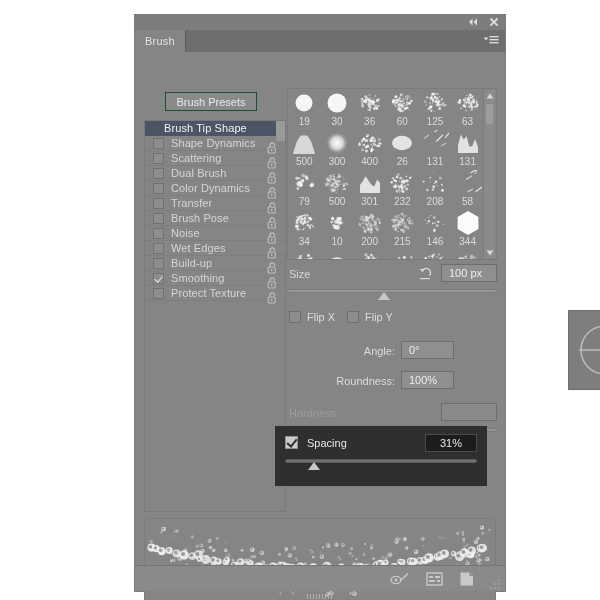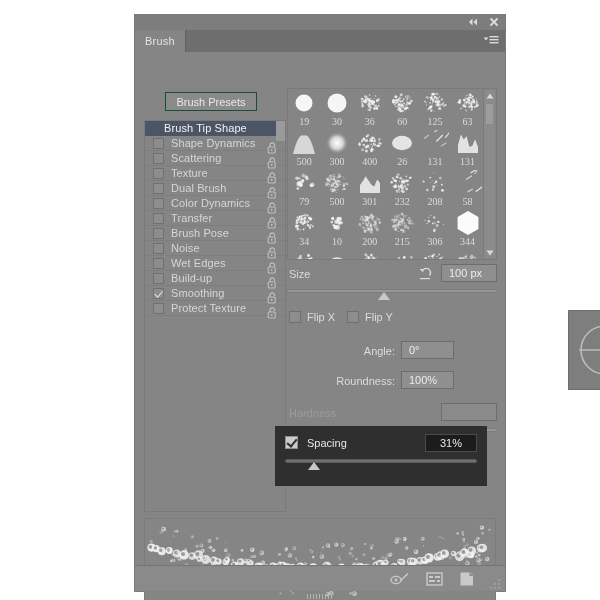--- a/index.html
+++ b/index.html
@@ -173,21 +173,20 @@
     border: 1px solid #7a7a7a;
     box-sizing: border-box;
     overflow: hidden;
   }
   .bg-inner {
     position: absolute;
     left: 0; top: 0;
     width: 196px;
     display: flex;
     flex-wrap: wrap;
-    font-family: Liberation Serif, serif;
   }
   .bcell {
     width: 32.66px;
     height: 40px;
     display: flex;
     flex-direction: column;
     align-items: center;
     justify-content: flex-start;
     cursor: pointer;
     padding-top: 1px;
@@ -521,29 +520,20 @@
             <span class="opt-label">Shape Dynamics</span>
             <span class="opt-lock"><svg width="11" height="12" viewBox="0 0 11 12">
                 <path d="M3 5 L3 3.2 A2.3 2.3 0 0 1 7.6 3.2 L7.6 4" stroke="#c0c0c0" stroke-width="1.2" fill="none"></path>
                 <rect x="1.2" y="5" width="7" height="6" rx="1" stroke="#c0c0c0" stroke-width="1.1" fill="none"></rect>
                 <circle cx="4.7" cy="8" r="1" fill="#c0c0c0"></circle>
               </svg></span>
           </div>
           <div class="opt-row">
             <span class="opt-check"></span>
             <span class="opt-label">Scattering</span>
-            <span class="opt-lock"><svg width="11" height="12" viewBox="0 0 11 12">
-                <path d="M3 5 L3 3.2 A2.3 2.3 0 0 1 7.6 3.2 L7.6 4" stroke="#c0c0c0" stroke-width="1.2" fill="none"></path>
-                <rect x="1.2" y="5" width="7" height="6" rx="1" stroke="#c0c0c0" stroke-width="1.1" fill="none"></rect>
-                <circle cx="4.7" cy="8" r="1" fill="#c0c0c0"></circle>
-              </svg></span>
-          </div>
-          <div class="opt-row">
-            <span class="opt-check"></span>
-            <span class="opt-label">Texture</span>
             <span class="opt-lock"><svg width="11" height="12" viewBox="0 0 11 12">
                 <path d="M3 5 L3 3.2 A2.3 2.3 0 0 1 7.6 3.2 L7.6 4" stroke="#c0c0c0" stroke-width="1.2" fill="none"></path>
                 <rect x="1.2" y="5" width="7" height="6" rx="1" stroke="#c0c0c0" stroke-width="1.1" fill="none"></rect>
                 <circle cx="4.7" cy="8" r="1" fill="#c0c0c0"></circle>
               </svg></span>
           </div>
           <div class="opt-row">
             <span class="opt-check"></span>
             <span class="opt-label">Dual Brush</span>
             <span class="opt-lock"><svg width="11" height="12" viewBox="0 0 11 12">
@@ -1532,21 +1522,21 @@
                   <circle cx="7.6" cy="8.5" r="0.72" fill="#f2f2f2" opacity="0.54"></circle>
                   <circle cx="7.9" cy="12.2" r="1.27" fill="#f2f2f2" opacity="0.79"></circle>
                   <circle cx="4.3" cy="11.3" r="0.78" fill="#f2f2f2" opacity="0.51"></circle>
                   <circle cx="14.0" cy="13.8" r="1.01" fill="#f2f2f2" opacity="0.45"></circle>
                   <circle cx="16.1" cy="16.4" r="1.52" fill="#f2f2f2" opacity="0.53"></circle>
                   <circle cx="11.9" cy="14.4" r="0.93" fill="#f2f2f2" opacity="0.92"></circle>
                   <circle cx="13.2" cy="8.5" r="1.27" fill="#f2f2f2" opacity="0.65"></circle>
                   <circle cx="6.1" cy="14.6" r="0.86" fill="#f2f2f2" opacity="0.50"></circle>
                 </svg>
               </div>
-              <div class="bnum">306</div>
+              <div class="bnum">146</div>
             </div>
             <div class="bcell">
               <div class="bthumb">
                 <svg width="28" height="28" viewBox="0 0 28 28">
                   <polygon points="24.4,20.0 14.0,26.0 3.6,20.0 3.6,8.0 14.0,2.0 24.4,8.0" fill="#fbfbfb"></polygon>
                 </svg>
               </div>
               <div class="bnum">344</div>
             </div>
             <div class="bcell">

